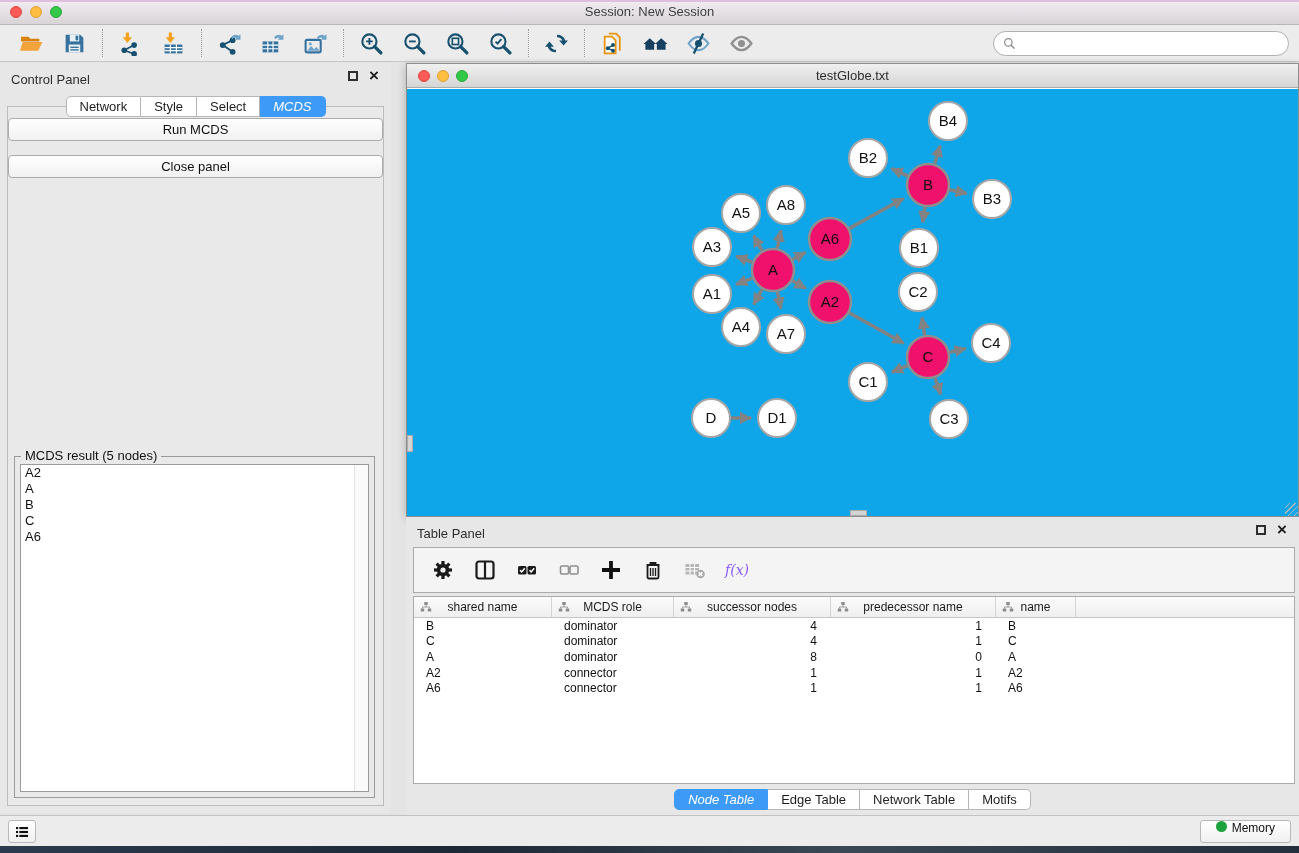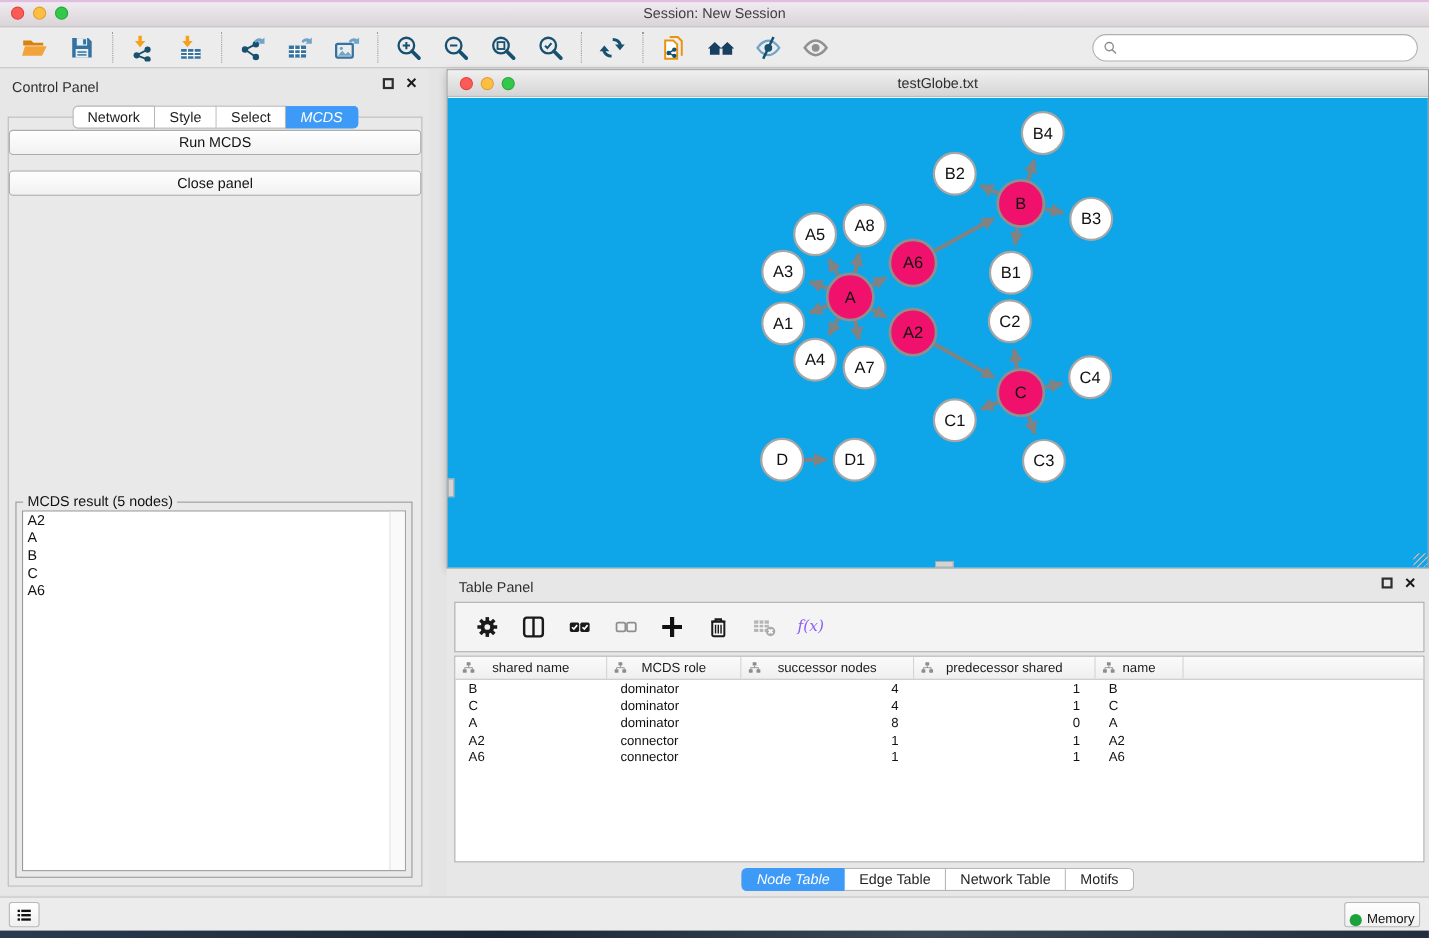--- a/index.html
+++ b/index.html
@@ -101,22 +101,22 @@
 .th-ic svg { width:12px; height:12px; display:block; }
 .tr { display:flex; height:15.6px; align-items:center; }
 .td { font-size:12px; color:#111; padding:0 14px 0 12px; white-space:nowrap; }
 .tp-tabs { position:absolute; bottom:5px; left:0; right:0; display:flex; justify-content:center; }
 
 
 .status-bar { position:absolute; left:0; top:815px; width:100%; height:31px; background:#ECECEC; border-top:1px solid #C2C2C2; }
 .sb-btn { position:absolute; left:8px; top:4px; width:28px; height:23px; background:linear-gradient(#FFF,#F0F0F0);
   border:1px solid #B8B8B8; border-radius:3px; display:flex; align-items:center; justify-content:center; cursor:pointer; }
 .sb-btn svg { width:16px; height:16px; display:block; }
-.sb-memory { position:absolute; right:8px; top:4px; height:23px; padding:0 4px; background:linear-gradient(#FFF,#F0F0F0);
-  border:1px solid #B8B8B8; border-radius:3px; display:flex; align-items:flex-end; gap:5px; font-size:12px; color:#111; cursor:pointer; }
+.sb-memory { position:absolute; right:8px; top:4px; height:23px; padding:0 15px; background:linear-gradient(#FFF,#F0F0F0);
+  border:1px solid #B8B8B8; border-radius:3px; display:flex; align-items:flex-start; gap:5px; font-size:12px; color:#111; cursor:pointer; }
 .mem-dot { width:11px; height:11px; border-radius:50%; background:#1CA23C; display:inline-block; }
 .desktop-strip { position:absolute; left:0; top:846px; width:100%; height:7px;
   background:linear-gradient(90deg,#2B3A4E,#1C2836 35%,#3A4754 65%,#232F3C); }
 </style>
 </head>
 <body>
 
 <div class="titlebar">
   <div class="traffic">
     <i class="tl red"></i>
@@ -595,21 +595,21 @@
           <span class="th-ic">
             <svg viewBox="0 0 24 24">
               <path d="M12 8v4M5 15v-3h14v3" stroke="#8C8C8C" stroke-width="1.6" fill="none"></path>
               <g fill="#8C8C8C">
                 <rect x="8.5" y="2" width="7" height="6" rx="1"></rect>
                 <rect x="1.5" y="15" width="7" height="6" rx="1"></rect>
                 <rect x="15.5" y="15" width="7" height="6" rx="1"></rect>
               </g>
             </svg>
           </span>
-          <span class="th-label">predecessor shared</span>
+          <span class="th-label">predecessor name</span>
         </div>
         <div class="th" style="width: 80px;">
           <span class="th-ic">
             <svg viewBox="0 0 24 24">
               <path d="M12 8v4M5 15v-3h14v3" stroke="#8C8C8C" stroke-width="1.6" fill="none"></path>
               <g fill="#8C8C8C">
                 <rect x="8.5" y="2" width="7" height="6" rx="1"></rect>
                 <rect x="1.5" y="15" width="7" height="6" rx="1"></rect>
                 <rect x="15.5" y="15" width="7" height="6" rx="1"></rect>
               </g>

